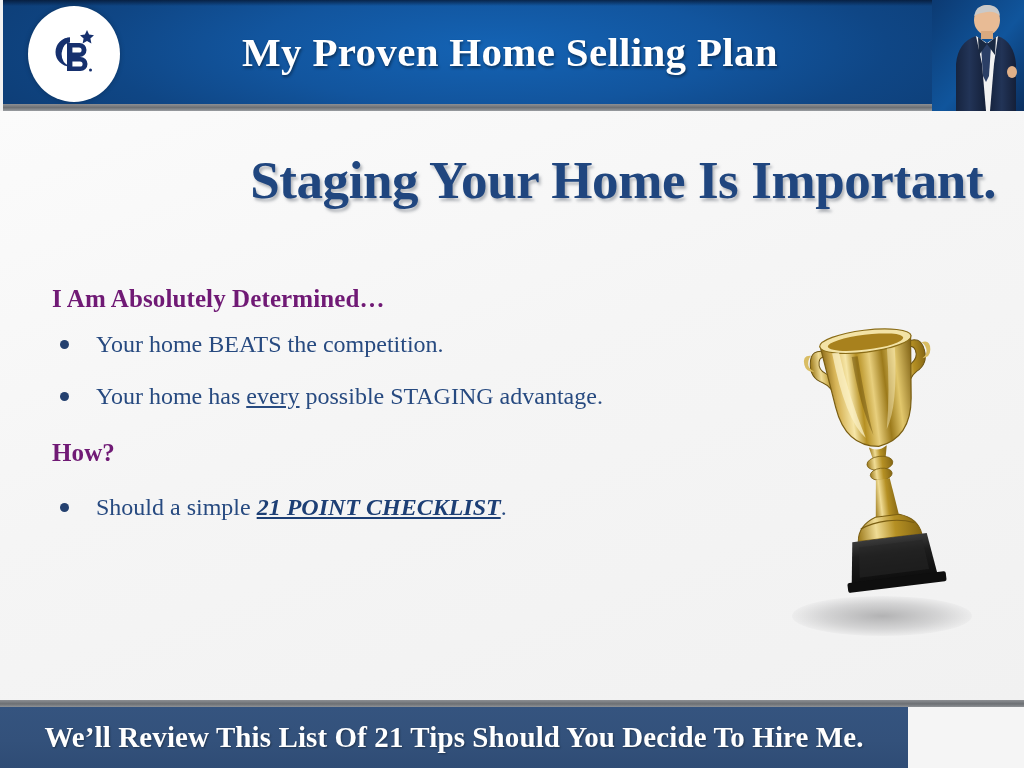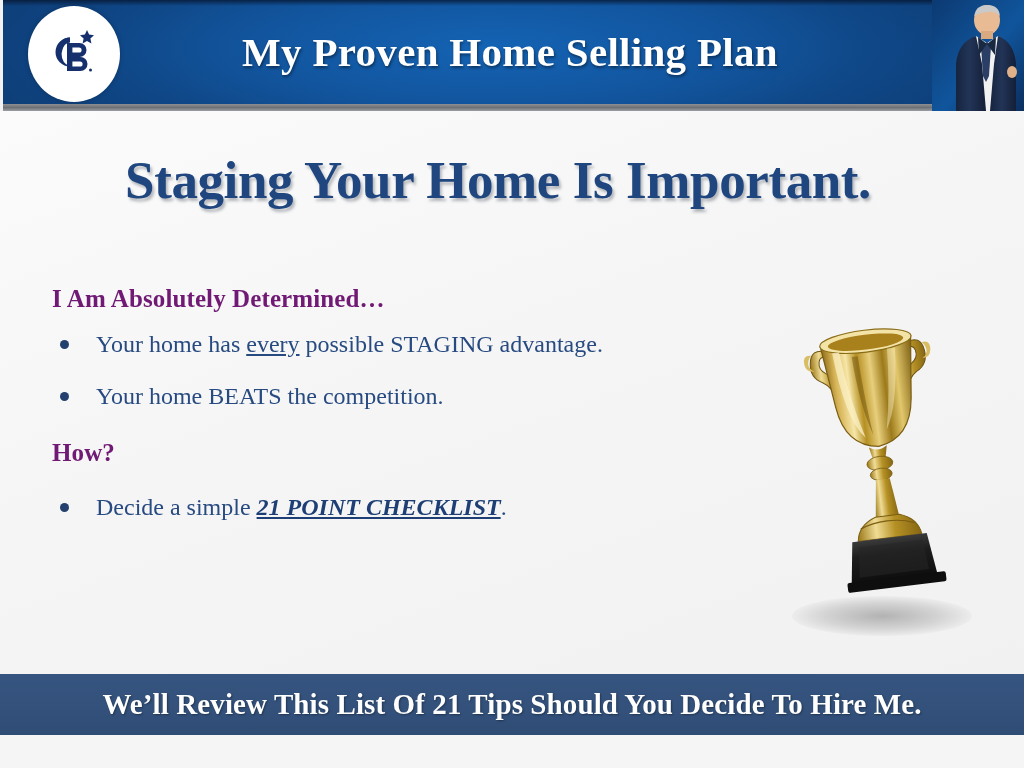--- a/index.html
+++ b/index.html
@@ -122,21 +122,21 @@
     width: 1024px;
     height: 589px;
     background: linear-gradient(160deg, #fbfbfb 0%, #f5f5f5 45%, #f1f1f1 100%);
   }
 
   .slide-title {
     position: absolute;
     left: 0;
     top: 150px;
     width: 996px;
-    text-align: center;
+    text-align: right;
     z-index: 2;
   }
   .slide-title span {
     font-family: "Liberation Serif", "DejaVu Serif", serif;
     font-size: 53px;
     font-weight: bold;
     color: #20467f;
     letter-spacing: -0.4px;
     text-shadow: 2px 3px 3px rgba(120,125,135,.55);
     white-space: nowrap;
@@ -220,22 +220,22 @@
     position: absolute;
     left: 0;
     top: 700px;
     width: 1024px;
     height: 7px;
     background: linear-gradient(180deg, #8d8f93 0%, #6c6f73 55%, #8f9296 100%);
   }
   .footer-band {
     position: absolute;
     left: 0;
-    top: 674px;
-    width: 1024px;
+    top: 707px;
+    width: 908px;
     height: 61px;
     background: linear-gradient(180deg, #35547f 0%, #33517b 55%, #2f4c75 100%);
     display: flex;
     align-items: center;
     justify-content: center;
   }
   .footer-band span {
     font-family: "Liberation Serif", "DejaVu Serif", serif;
     font-size: 29px;
     font-weight: bold;
@@ -376,33 +376,33 @@
       </g>
     </svg>
   </div>
 
   <div class="content-col">
 
     <div class="lead-head">I Am Absolutely Determined…</div>
     <ul class="blist">
       <li>
         <span class="dot"></span>
-        <span>Your home has </span><u>every</u><span> possible STAGING advantage.</span>
+        <span>Your home BEATS the competition.</span>
       </li>
       <li>
         <span class="dot"></span>
-        <span>Your home BEATS the competition.</span>
+        <span>Your home has </span><u>every</u><span> possible STAGING advantage.</span>
       </li>
     </ul>
 
     <div class="lead-head second">How?</div>
     <ul class="blist">
       <li>
         <span class="dot"></span>
-        <span>Decide a simple </span><b>21 POINT CHECKLIST</b><span>.</span>
+        <span>Should a simple </span><b>21 POINT CHECKLIST</b><span>.</span>
       </li>
     </ul>
 
   </div>
 
   <div class="footer-underbar"></div>
   <div class="footer-band">
     <span>We’ll Review This List Of 21 Tips Should You Decide To Hire Me.</span>
   </div>
 

